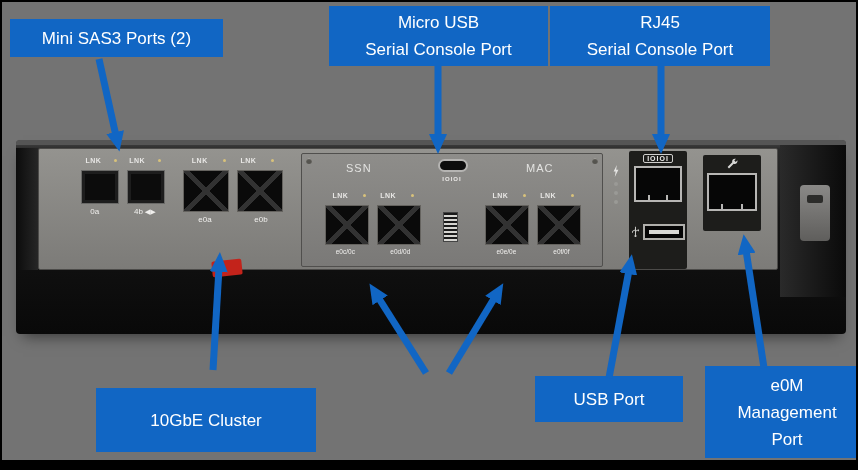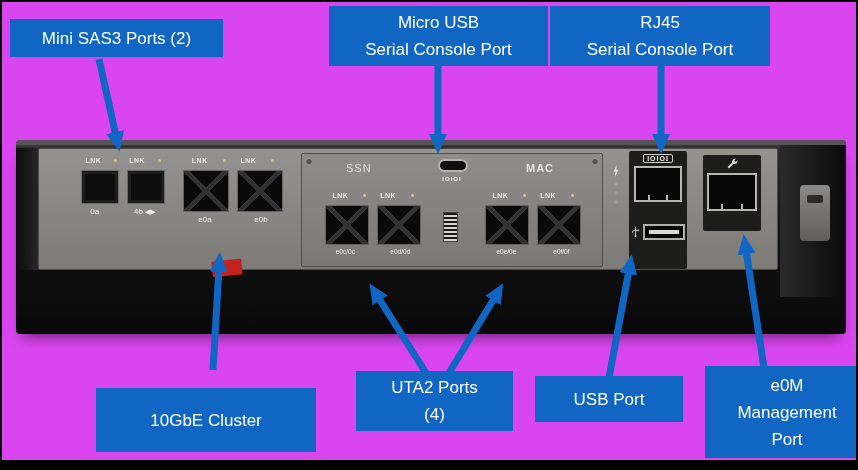--- a/index.html
+++ b/index.html
@@ -1,18 +1,18 @@
 <!DOCTYPE html>
 <html style="--accent: #1166c4; --tab-red: #c3231b;"><head>
 <meta charset="utf-8">
 <style>
   :root{ --accent:#1166c4; --tab-red:#c3231b; }
   *{margin:0;padding:0;box-sizing:border-box}
   body{background:#fff;font-family:"Liberation Sans",sans-serif}
-  .page{position:relative;width:858px;height:470px;background:#d946ef;border:2px solid #000;overflow:hidden}
+  .page{position:relative;width:858px;height:470px;background:#737373;border:2px solid #000;overflow:hidden}
   .bottom-bar{position:absolute;left:0;right:0;bottom:0;height:8px;background:#000}
 
   
   .co{position:absolute;background:var(--accent);color:#fff;display:flex;flex-direction:column;
       align-items:center;justify-content:center;text-align:center;font-size:17px;z-index:2}
   .co .ln{line-height:27px;white-space:nowrap}
   .co-minisas{left:8px;top:17px;width:213px;height:38px}
   .co-musb{left:327px;top:4px;width:219px;height:60px}
   .co-rj45{left:548px;top:4px;width:220px;height:60px}
   .co-cluster{left:94px;top:386px;width:220px;height:64px}
@@ -60,21 +60,21 @@
 
   
   .g-sas{left:34px;top:6px;width:100px}
   .g-10g{left:138px;top:6px;width:112px}
   .card{left:262px;top:4px;width:302px;height:114px;border-radius:2px;border:1px solid #504f4d;
         background:linear-gradient(180deg,#8e8d8a,#7a7977)}
   .card>*{position:absolute}
   .scr{width:6px;height:6px;border-radius:50%;background:#55544f;box-shadow:inset 0 1px 1px #a9a8a4}
   .scr.tl{left:4px;top:4px}.scr.tr{right:4px;top:4px}
   .ssn{left:44px;top:8px;font-size:11px;font-weight:normal;letter-spacing:1px;color:#e3e3e1}
-  .mac{left:224px;top:8px;font-size:11px;font-weight:bold;letter-spacing:1px;color:#e3e3e1}
+  .mac{left:224px;top:8px;font-size:11px;font-weight:normal;letter-spacing:1px;color:#e3e3e1}
   .musb{left:136px;top:5px;width:30px;height:13px;border-radius:7px;background:#0d0d0d;border:2px solid #b5b4b2}
   .musb-lab{left:0;right:0;top:22px;text-align:center;font-size:6px;font-weight:bold;letter-spacing:1px;color:#eceae8}
   .pairL{left:16px;top:36px;width:110px}
   .pairR{left:176px;top:36px;width:110px}
   .pairL .plabels,.pairR .plabels{font-size:6.5px}
   .bcode{left:141px;top:58px;width:15px;height:30px;border:1px solid #444;
          background:repeating-linear-gradient(180deg,#1a1a1a 0 2px,#d6d5d1 2px 4px)}
   .g-leds{left:570px;top:16px;width:14px;display:flex;flex-direction:column;align-items:center;gap:5px}
   .bolt{width:8px;height:12px;background:#e4e4e2;clip-path:polygon(60% 0,20% 55%,45% 55%,35% 100%,80% 40%,52% 40%)}
   .dotled{width:4px;height:4px;border-radius:50%;background:#9a9a96}
@@ -101,24 +101,20 @@
     <div class="ln">Serial Console Port</div>
   </div>
   <div class="co co-rj45">
     <div class="ln">RJ45</div>
     <div class="ln">Serial Console Port</div>
   </div>
 
   <div class="co co-cluster">
     <div class="ln">10GbE Cluster</div>
   </div>
-  <div class="co co-uta2">
-    <div class="ln">UTA2  Ports</div>
-    <div class="ln">(4)</div>
-  </div>
   <div class="co co-usb">
     <div class="ln">USB Port</div>
   </div>
   <div class="co co-e0m">
     <div class="ln">e0M</div>
     <div class="ln">Management</div>
     <div class="ln">Port</div>
   </div>
 
   <div class="hw">

